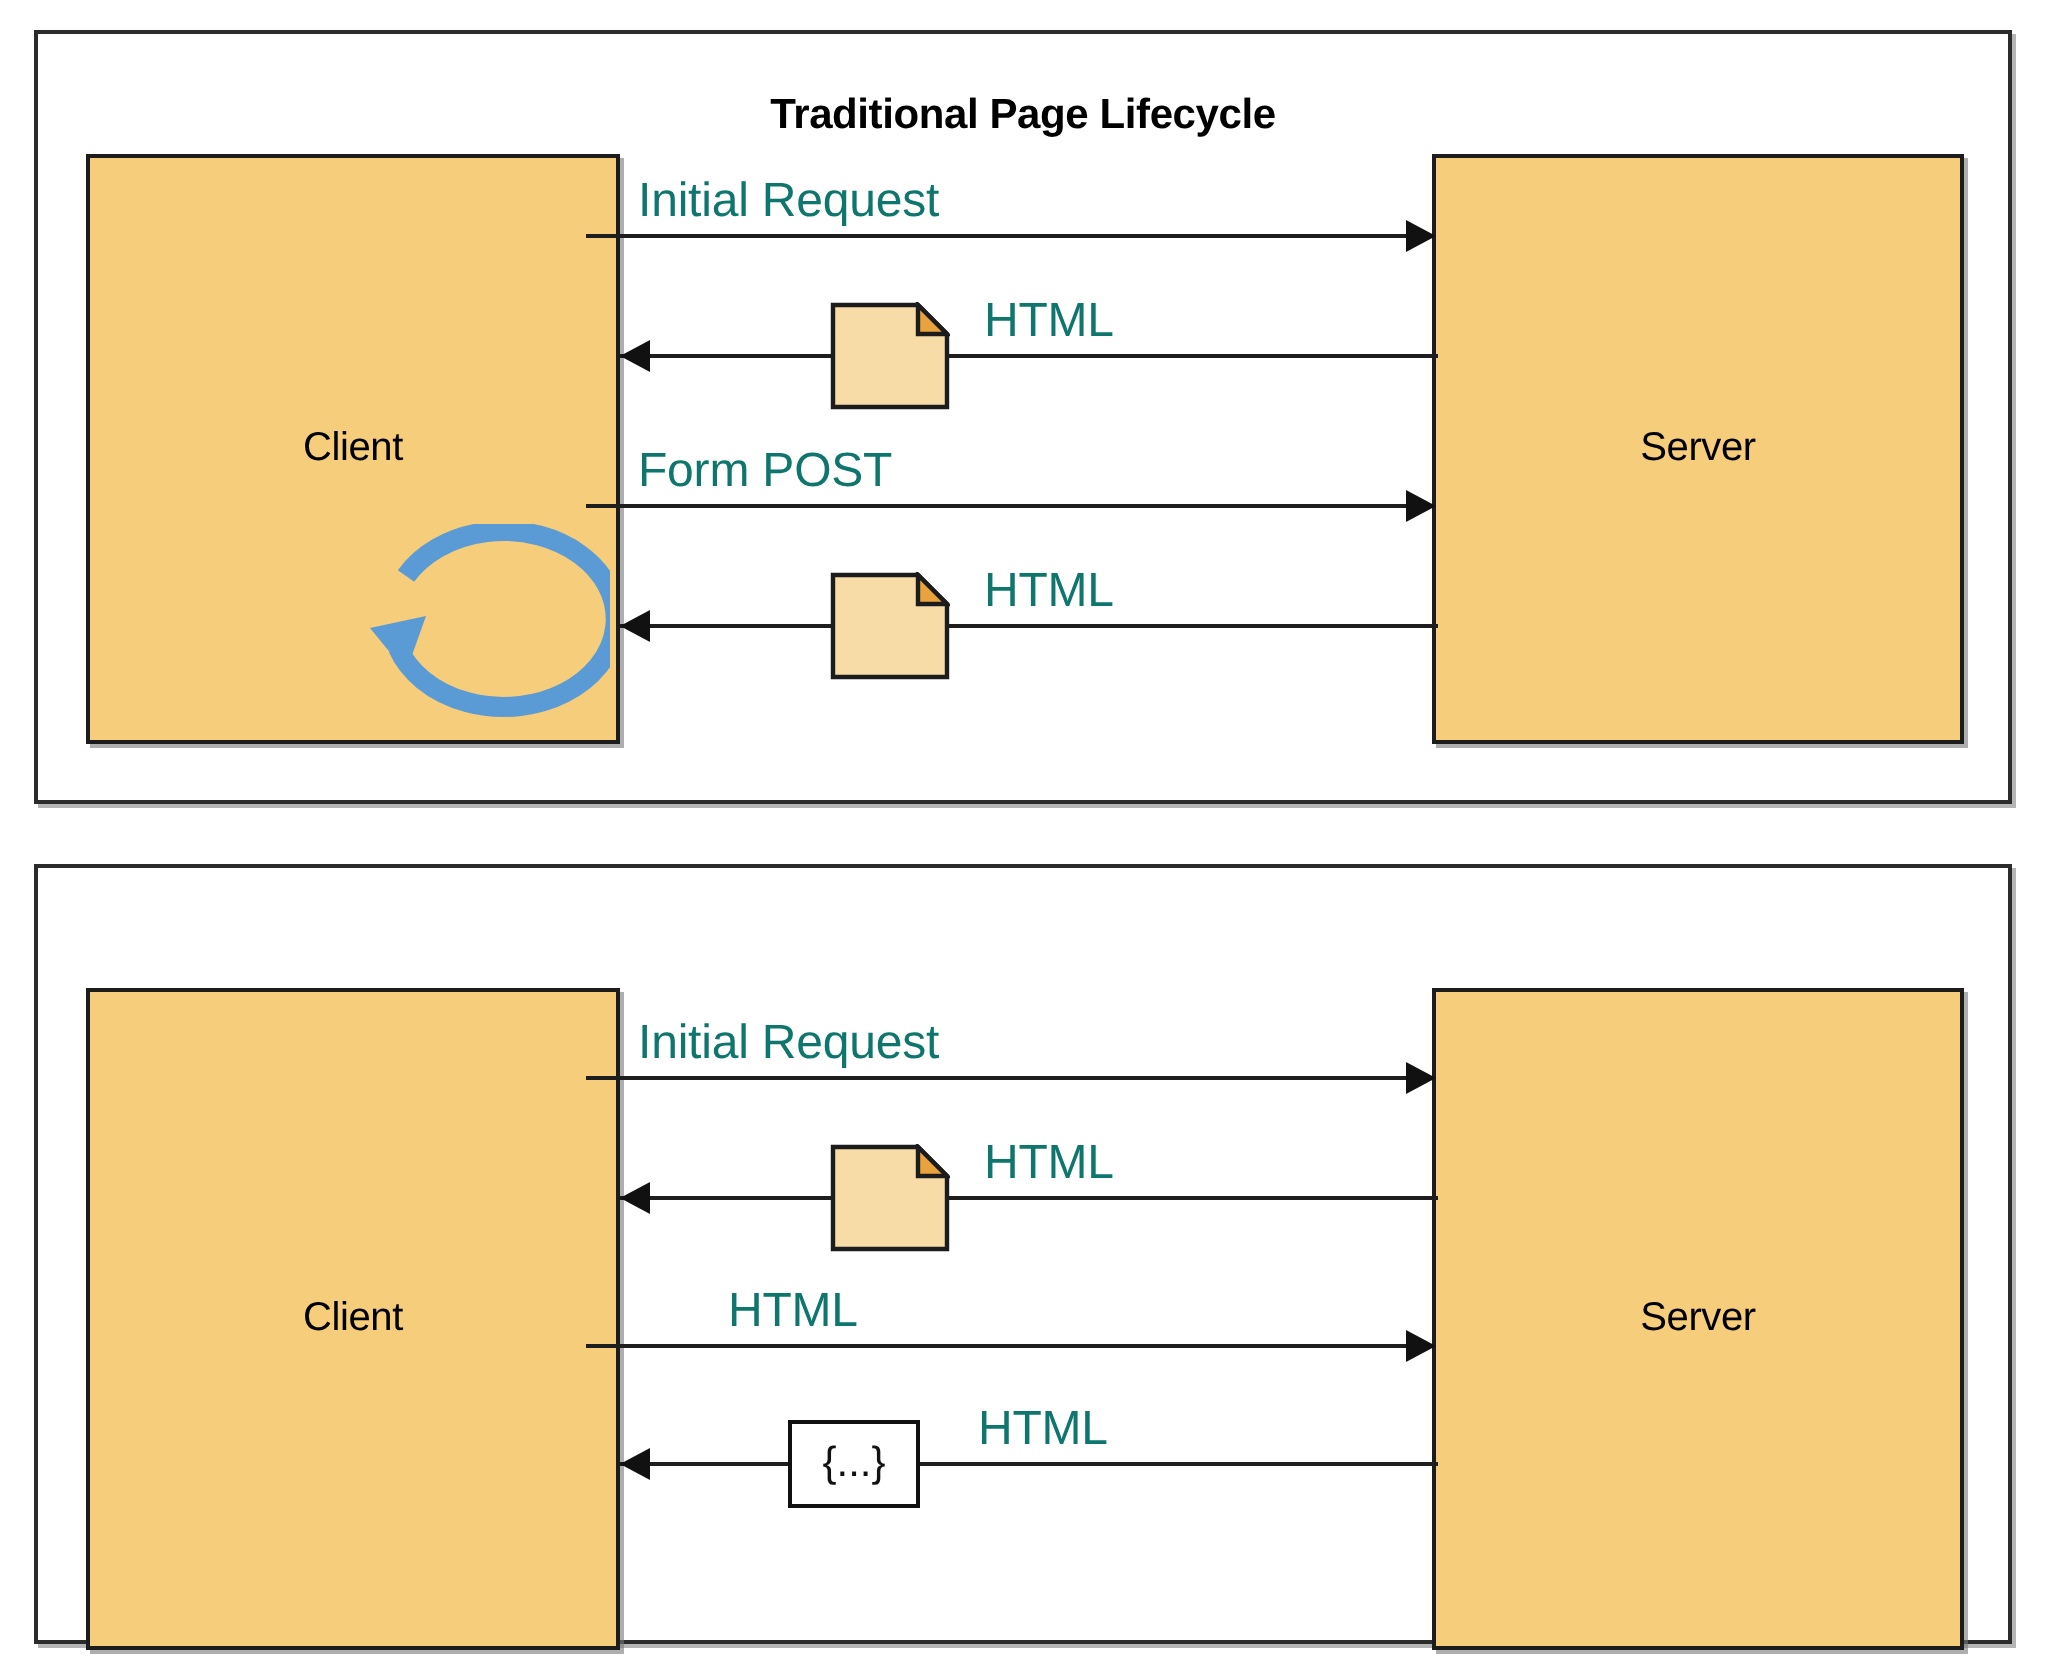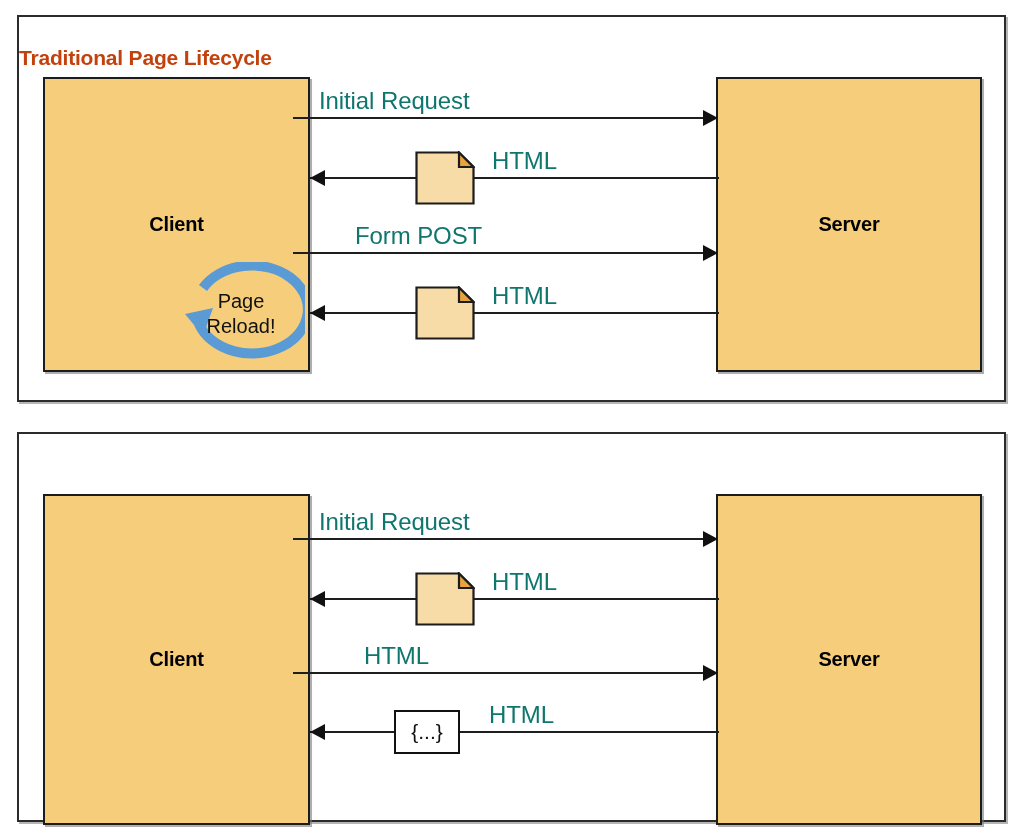--- a/index.html
+++ b/index.html
@@ -20,41 +20,41 @@
     background: #ffffff;
     border: 2px solid #2b2b2b;
     box-shadow: 2px 2px 0 rgba(120,120,120,0.55);
   }
   #panel-traditional { left: 17px; top: 15px; width: 989px; height: 387px; }
   #panel-spa        { left: 17px; top: 432px; width: 989px; height: 390px; }
 
   .panel-title {
     position: absolute;
     left: 0; right: 0;
-    text-align: left;
+    text-align: center;
     font-weight: bold;
     font-size: 21px;
-    color: #c2410c;
+    color: #000000;
     letter-spacing: -0.2px;
     font-family: "Liberation Sans", "DejaVu Sans", sans-serif;
   }
   #title-traditional { top: 29px; }
   #title-spa { top: 29px; }
 
   .actor-box {
     position: absolute;
     background: #f5cd7b;
     border: 2px solid #1c1c1c;
     box-shadow: 2px 2px 0 rgba(120,120,120,0.6);
     display: flex;
     align-items: center;
     justify-content: center;
   }
   .actor-label {
-    font-weight: bold;
+    font-weight: normal;
     font-size: 20px;
     color: #000;
     letter-spacing: -0.2px;
   }
 
   
   #client-box-trad { left: 24px; top: 60px; width: 267px; height: 295px; }
   #server-box-trad { left: 697px; top: 60px; width: 266px; height: 295px; }
   #client-box-spa  { left: 24px; top: 60px; width: 267px; height: 330px; }
   #server-box-spa  { left: 697px; top: 60px; width: 266px; height: 330px; }
@@ -150,42 +150,38 @@
     <div class="doc-icon" style="left:396px; top:134px;">
       <svg width="60" height="54" viewBox="0 0 60 54">
         <path d="M1.5,1.5 H44 L58.5,16 V52.5 H1.5 Z" fill="#F7DCA7" stroke="#1C1C1C" stroke-width="2.2"></path>
         <path d="M44,1.5 L58.5,16 H44 Z" fill="#E8A33D" stroke="#1C1C1C" stroke-width="2.2" stroke-linejoin="miter"></path>
       </svg>
     </div>
     <div class="msg-label" style="left:473px; top:130px;">HTML</div>
 
     <div class="msg-line" style="left:274px; top:235px; width:425px;"></div>
     <div class="arrowhead right" style="left:684px; top:228px;"></div>
-    <div class="msg-label" style="left:300px; top:205px;margin-left:36px;">Form POST</div>
+    <div class="msg-label" style="left:300px; top:205px;">Form POST</div>
 
     <div class="msg-line" style="left:291px; top:295px; width:409px;"></div>
     <div class="arrowhead left" style="left:291px; top:288px;"></div>
     <div class="doc-icon" style="left:396px; top:269px;">
       <svg width="60" height="54" viewBox="0 0 60 54">
         <path d="M1.5,1.5 H44 L58.5,16 V52.5 H1.5 Z" fill="#F7DCA7" stroke="#1C1C1C" stroke-width="2.2"></path>
         <path d="M44,1.5 L58.5,16 H44 Z" fill="#E8A33D" stroke="#1C1C1C" stroke-width="2.2" stroke-linejoin="miter"></path>
       </svg>
     </div>
     <div class="msg-label" style="left:473px; top:265px;">HTML</div>
 
     <div class="reload-wrap" style="left:158px; top:245px;">
       <svg width="128" height="104" viewBox="0 0 128 104">
         <path d="M 26,26
                  A 56,44 0 1 1 22,62" fill="none" stroke="#5B9BD5" stroke-width="10" stroke-linecap="butt"></path>
         <path d="M 8,52 L 36,46 L 26,74 Z" fill="#5B9BD5"></path>
       </svg>
-      <div class="reload-text">
-        <div>Page</div>
-        <div>Reload!</div>
-      </div>
     </div>
 
   </div>
 
   <div class="panel" id="panel-spa">
 
 
     <div class="actor-box" id="client-box-spa">
       <span class="actor-label">Client</span>
     </div>

